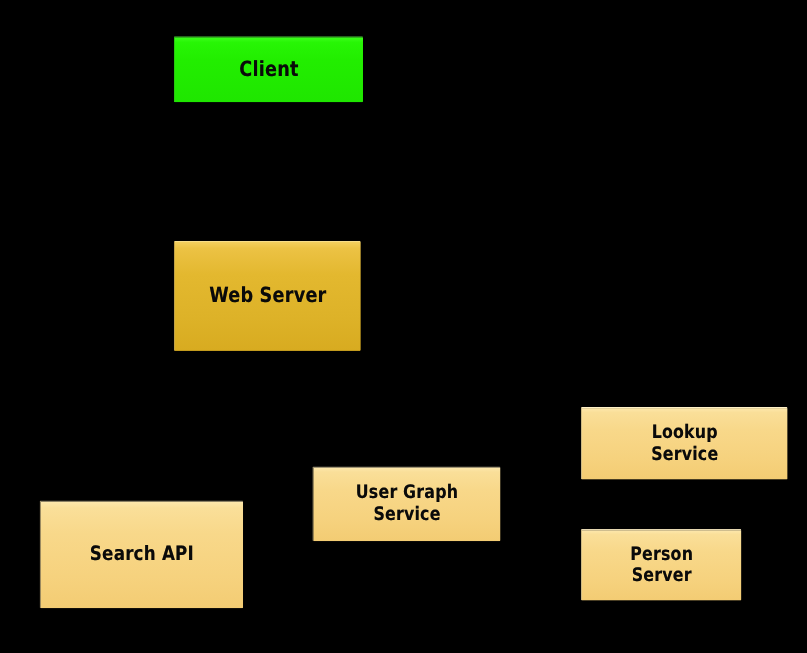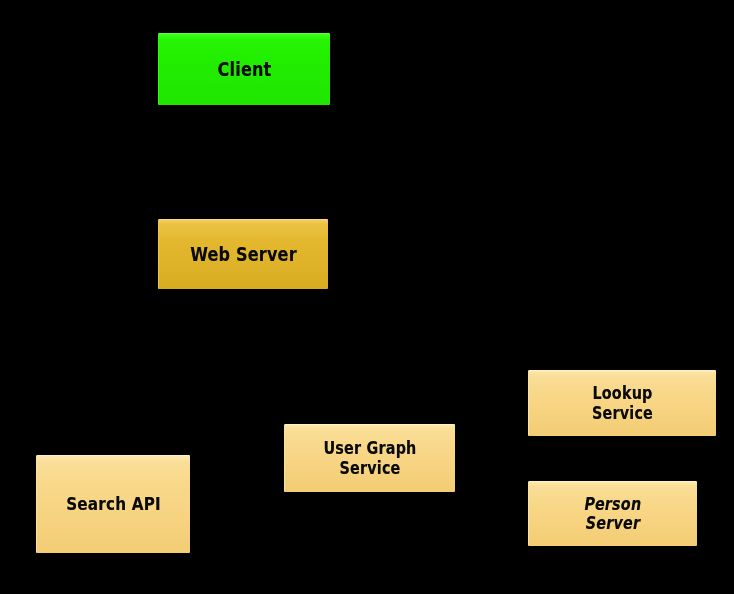--- a/index.html
+++ b/index.html
@@ -60,34 +60,34 @@
   .node.gold-light {
     background: linear-gradient(180deg, #fde8ad 0%, #fadf99 6%, #f8d88a 30%, #f6d27e 70%, #f3cc73 100%);
     border-top: 1px solid #fff0c6;
     border-left: 1px solid #fae3a2;
   }
 </style>
 </head>
 <body>
 
 <div id="canvas" style="background: rgb(0, 0, 0);">
-    <div class="node green" style="left: 158px; top: 33px; width: 172px; height: 72px;">
+    <div class="node green" style="left: 158px; top: 33px; width: 172px; height: 60px;">
       <span class="label" style="font-size: 19px;">Client</span>
     </div>
-    <div class="node gold-deep" style="left: 158px; top: 219px; width: 170px; height: 70px;">
+    <div class="node gold-deep" style="left: 158px; top: 219px; width: 170px; height: 100px;">
       <span class="label" style="font-size: 19px;">Web Server</span>
     </div>
     <div class="node gold-light" style="left: 528px; top: 370px; width: 188px; height: 66px;">
       <span class="label" style="font-size: 17px;">Lookup
 Service</span>
     </div>
     <div class="node gold-light" style="left: 284px; top: 424px; width: 171px; height: 68px;">
       <span class="label" style="font-size: 17px;">User Graph
 Service</span>
     </div>
-    <div class="node gold-light" style="left: 528px; top: 481px; width: 169px; height: 65px; font-style: italic;">
+    <div class="node gold-light" style="left: 528px; top: 481px; width: 146px; height: 65px;">
       <span class="label" style="font-size: 17px;">Person
 Server</span>
     </div>
-    <div class="node gold-light" style="left: 36px; top: 455px; width: 154px; height: 98px;">
+    <div class="node gold-light" style="left: 36px; top: 455px; width: 185px; height: 98px;">
       <span class="label" style="font-size: 18px;">Search API</span>
     </div>
   </div>
 
 </body></html>

